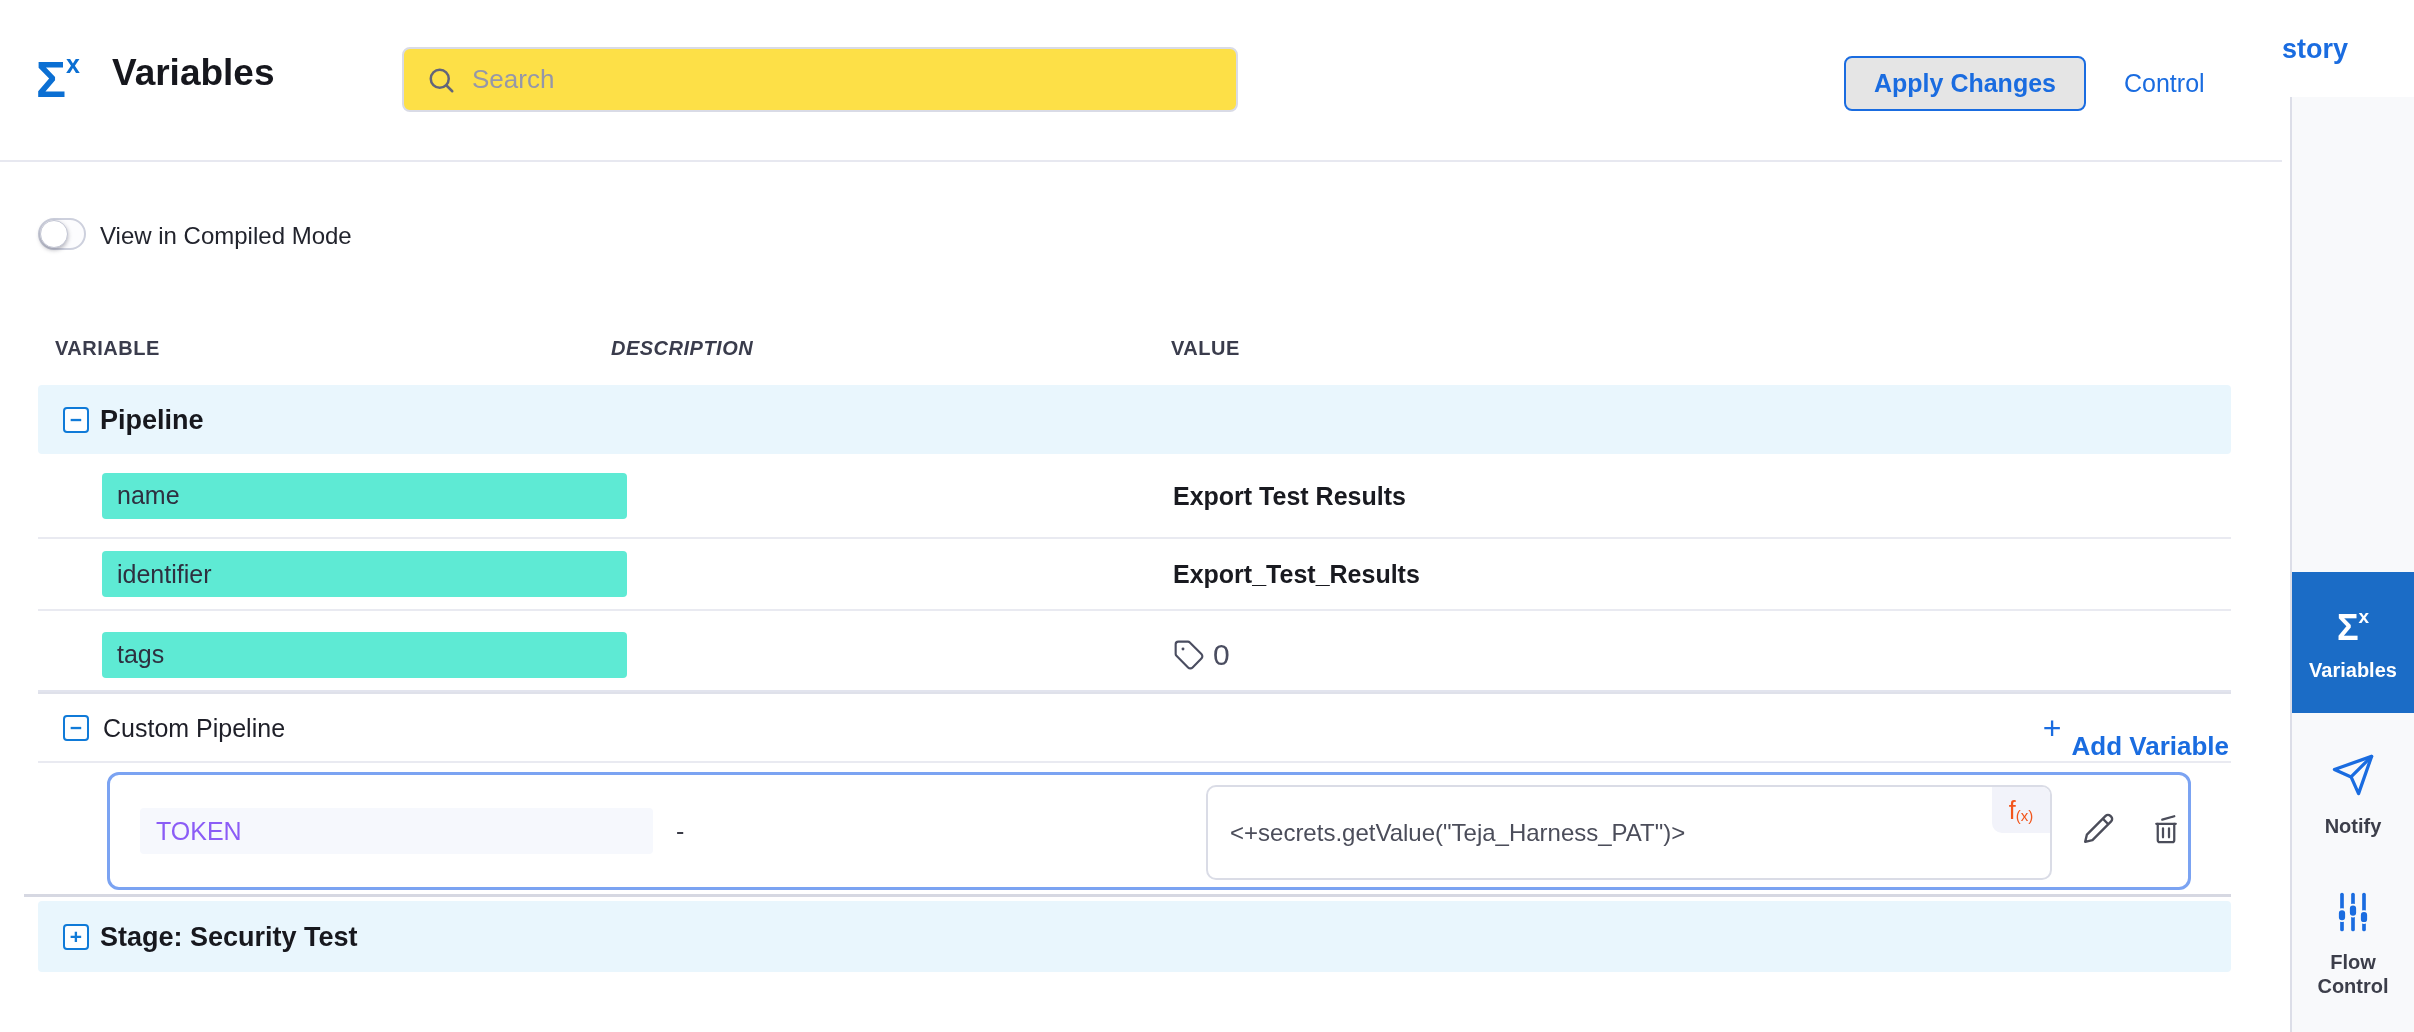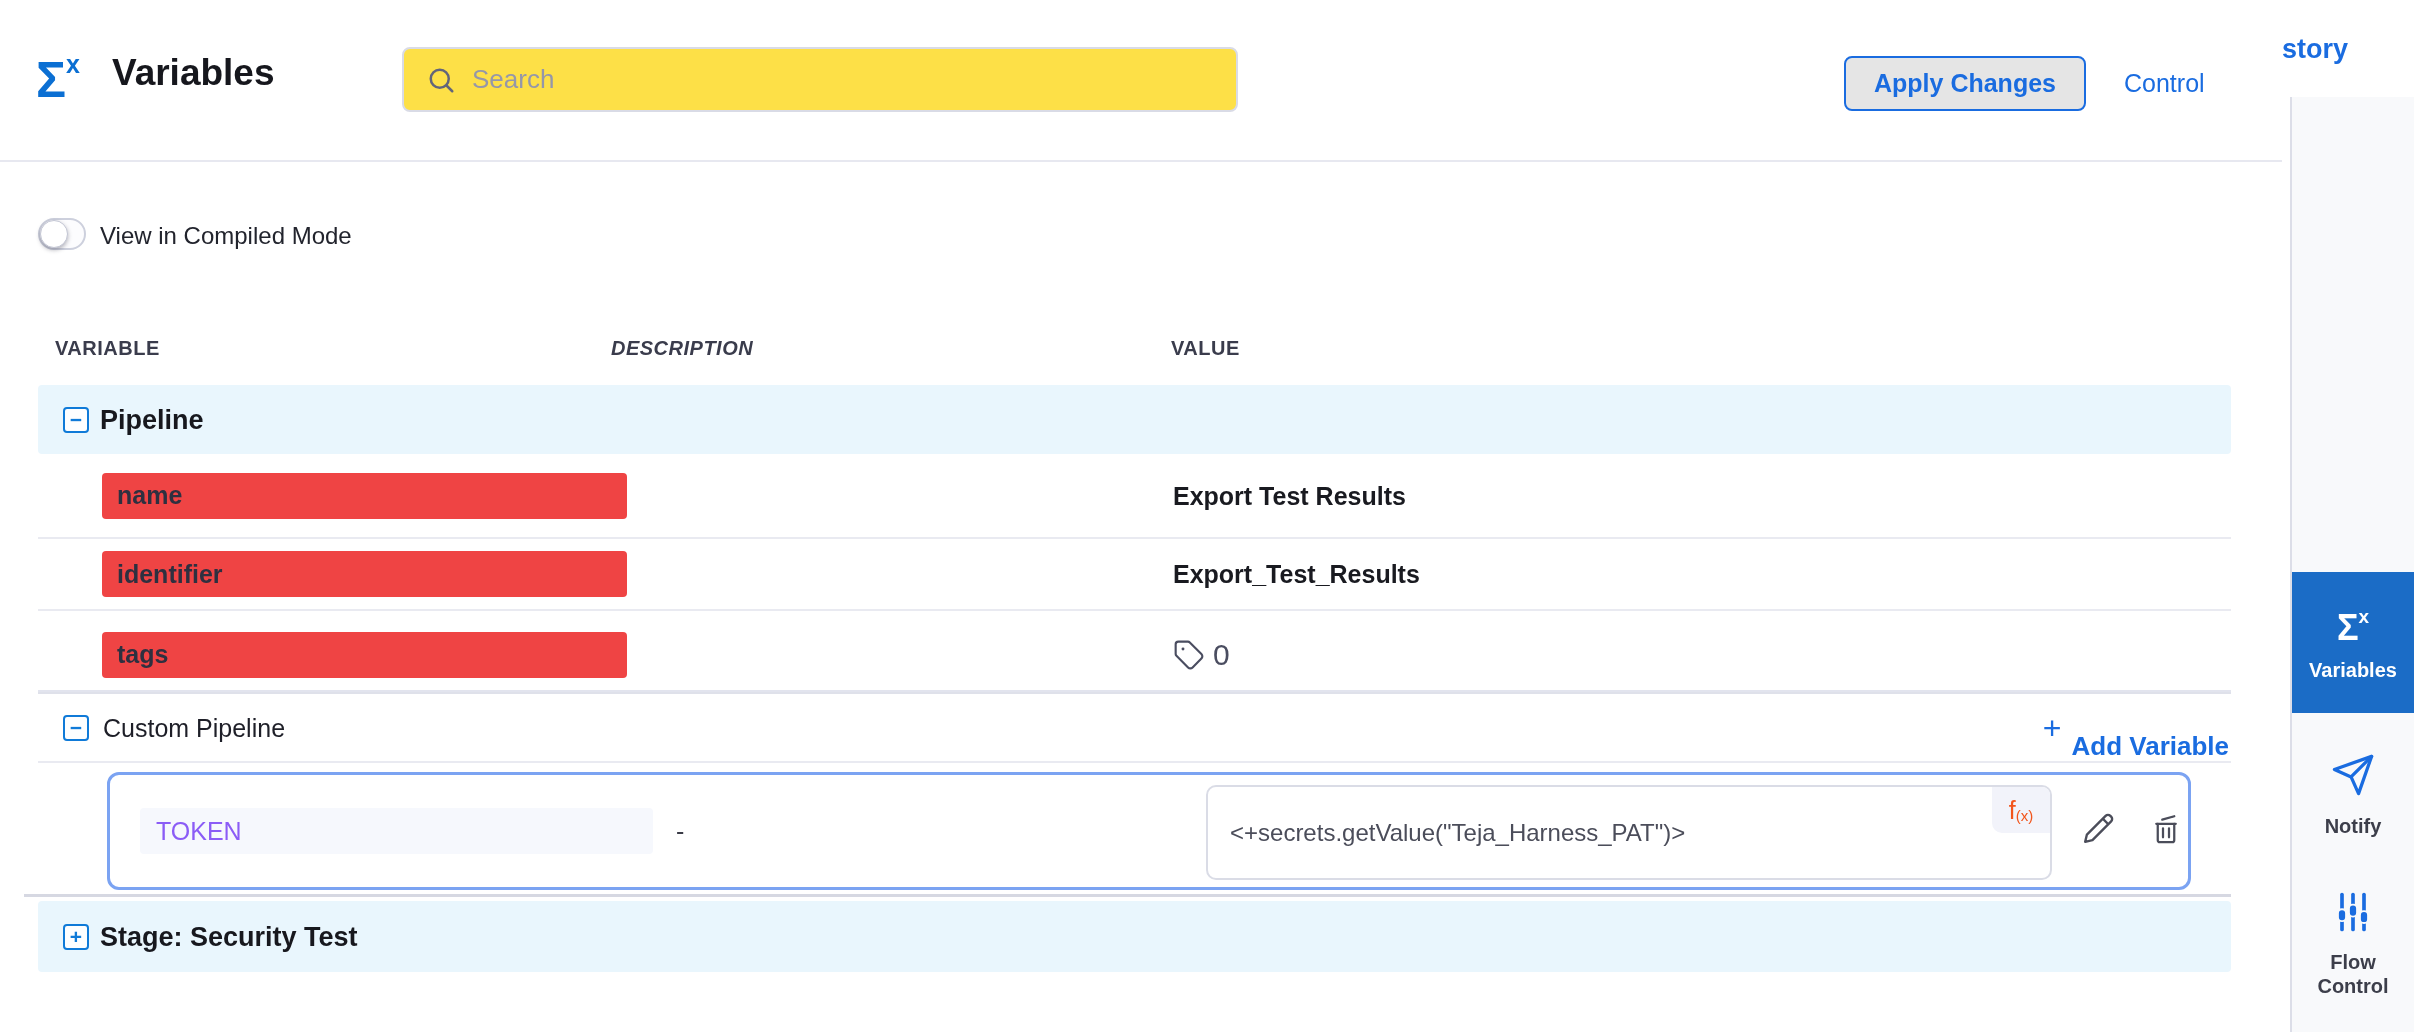--- a/index.html
+++ b/index.html
@@ -58,23 +58,23 @@
   .band { left:38px; width:2193px; background:#e9f6fd; border-radius:4px; }
   .collapse-box { position:absolute; left:25px; top:50%; transform:translateY(-50%);
                   width:26px; height:26px; border:2px solid #0f7ad8; border-radius:4px;
                   background:#fdfeff; color:#0f7ad8; font-size:21px; font-weight:700;
                   display:flex; align-items:center; justify-content:center; cursor:pointer;
                   line-height:1; }
   .band-label { position:absolute; left:62px; top:50%; transform:translateY(-50%);
                 font-size:27px; font-weight:700; color:#17181e; }
   .vrow { left:38px; width:2193px; border-bottom:2px solid #e9eaf1; }
   .chip { position:absolute; left:64px; top:50%; transform:translateY(-50%);
-          width:525px; height:46px; background:#ef4444; border-radius:4px;
+          width:525px; height:46px; background:#5eead4; border-radius:4px;
           display:flex; align-items:center; padding-left:15px;
-          font-size:25px; font-weight:700; color:#2e3040; }
+          font-size:25px; font-weight:400; color:#2e3040; }
   .vval { position:absolute; left:1135px; top:50%; transform:translateY(-50%);
           font-size:25px; font-weight:600; color:#191a20; }
   .tagval { display:flex; align-items:center; gap:8px; font-weight:400; font-size:30px;
             color:#4a4d60; }
   .section-label { position:absolute; left:65px; top:50%; transform:translateY(-50%);
                    font-size:25px; font-weight:500; color:#1e1f28; }
   .add-var { position:absolute; right:2px; top:50%; transform:translateY(-50%);
              display:flex; align-items:center; gap:10px; color:#1a6ce0; cursor:pointer; }
   .add-var .plus { font-size:32px; font-weight:500; line-height:30px; }
   .add-var .txt { font-size:26px; font-weight:700;margin-top:36px; }

